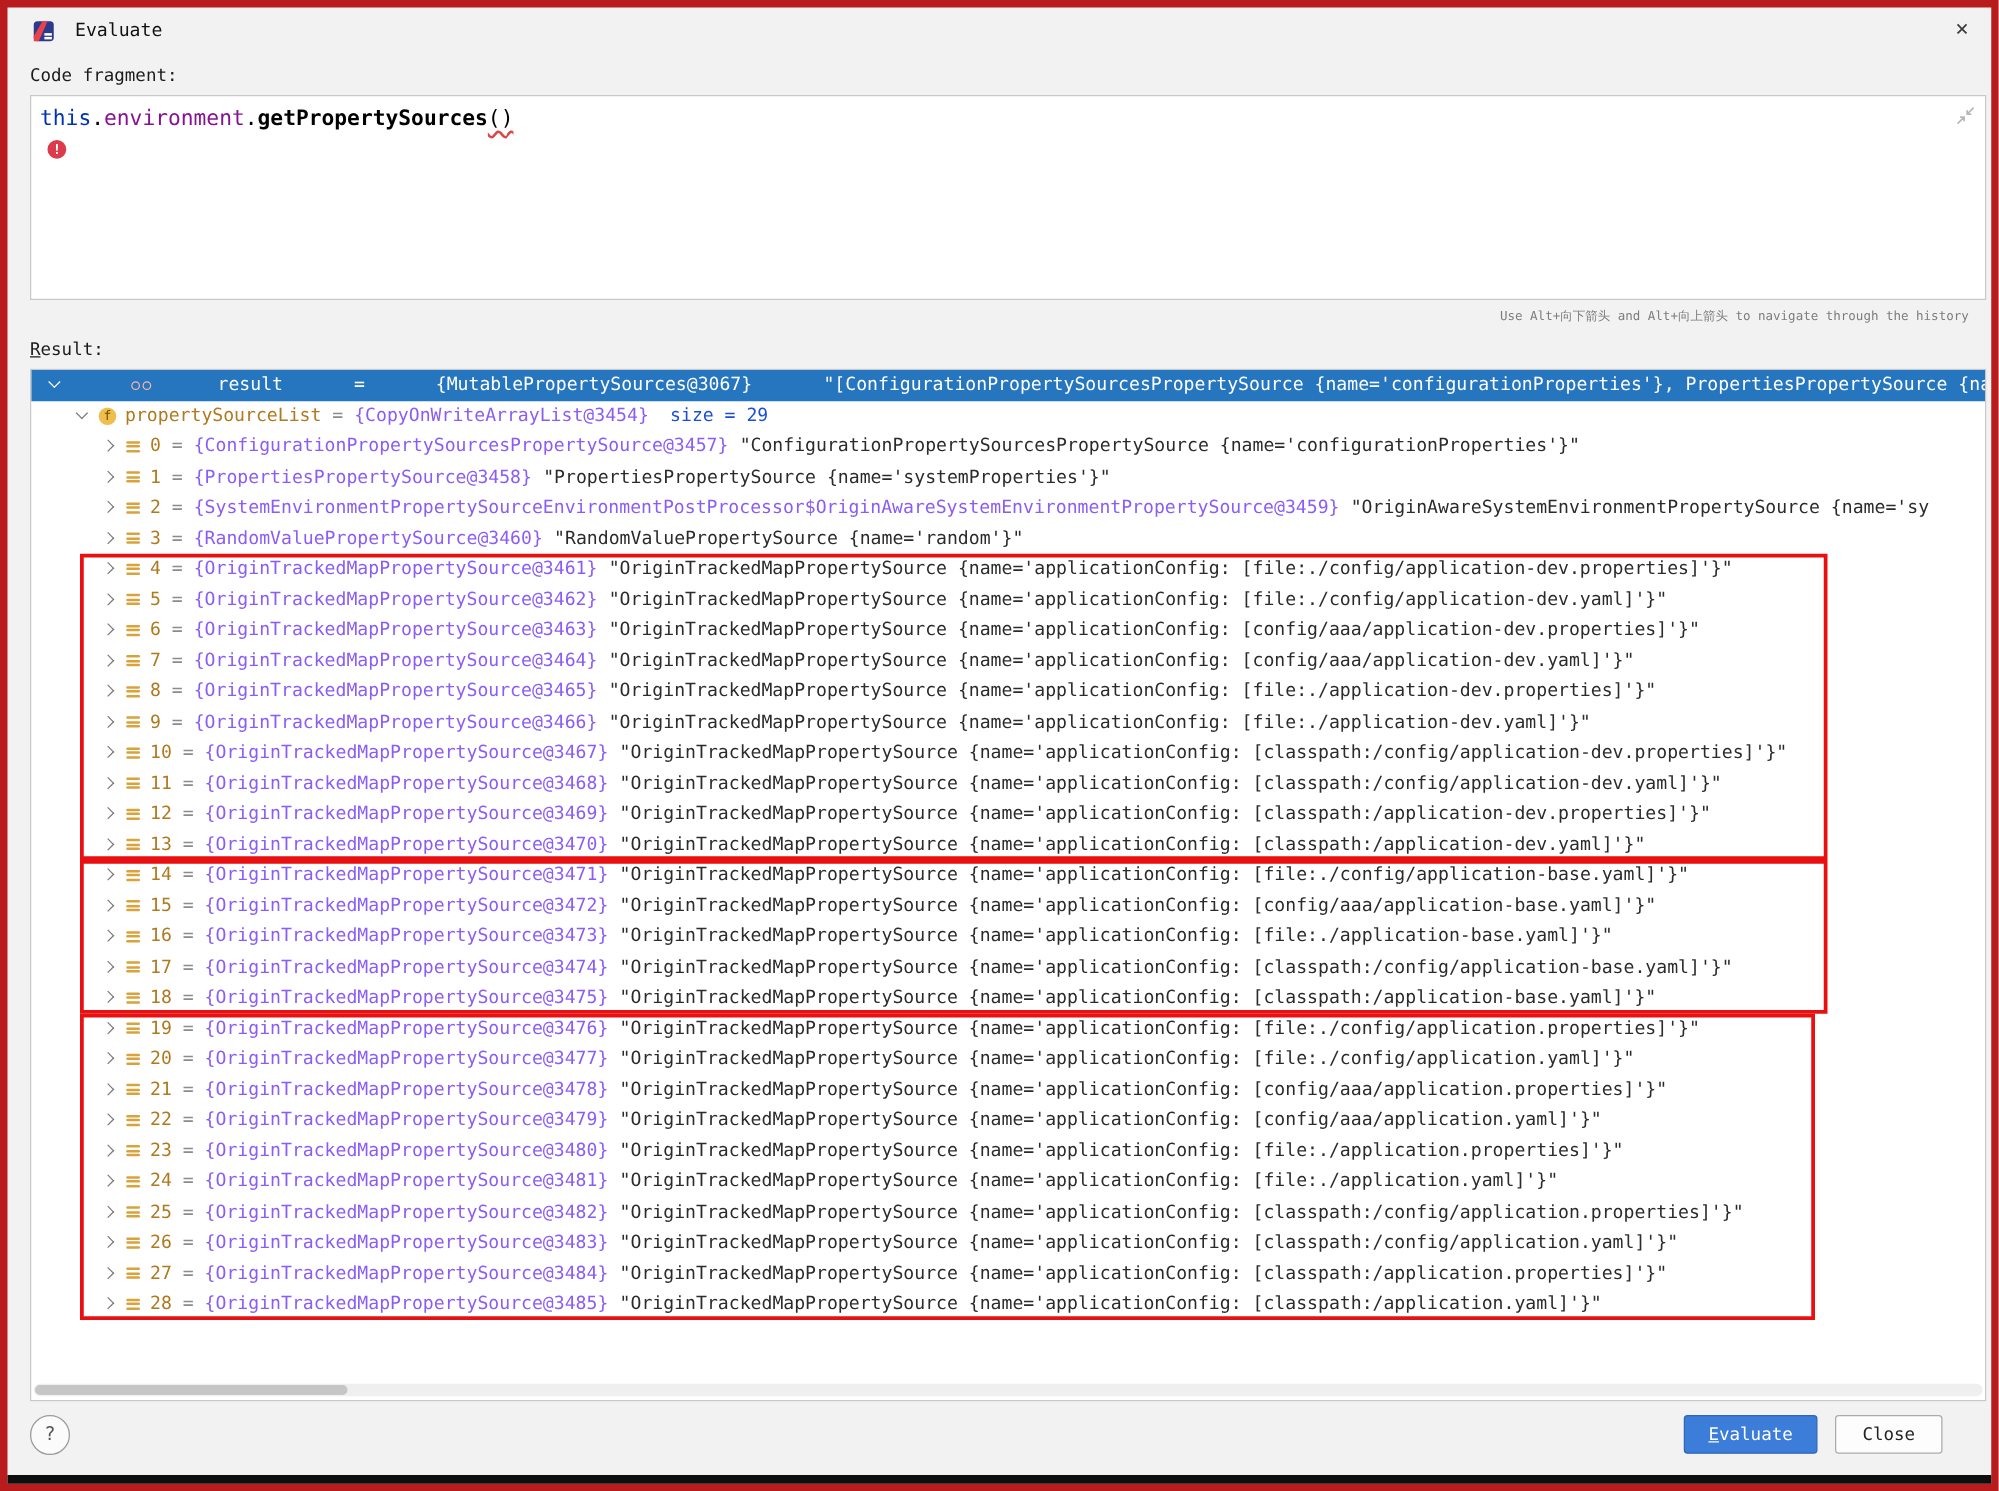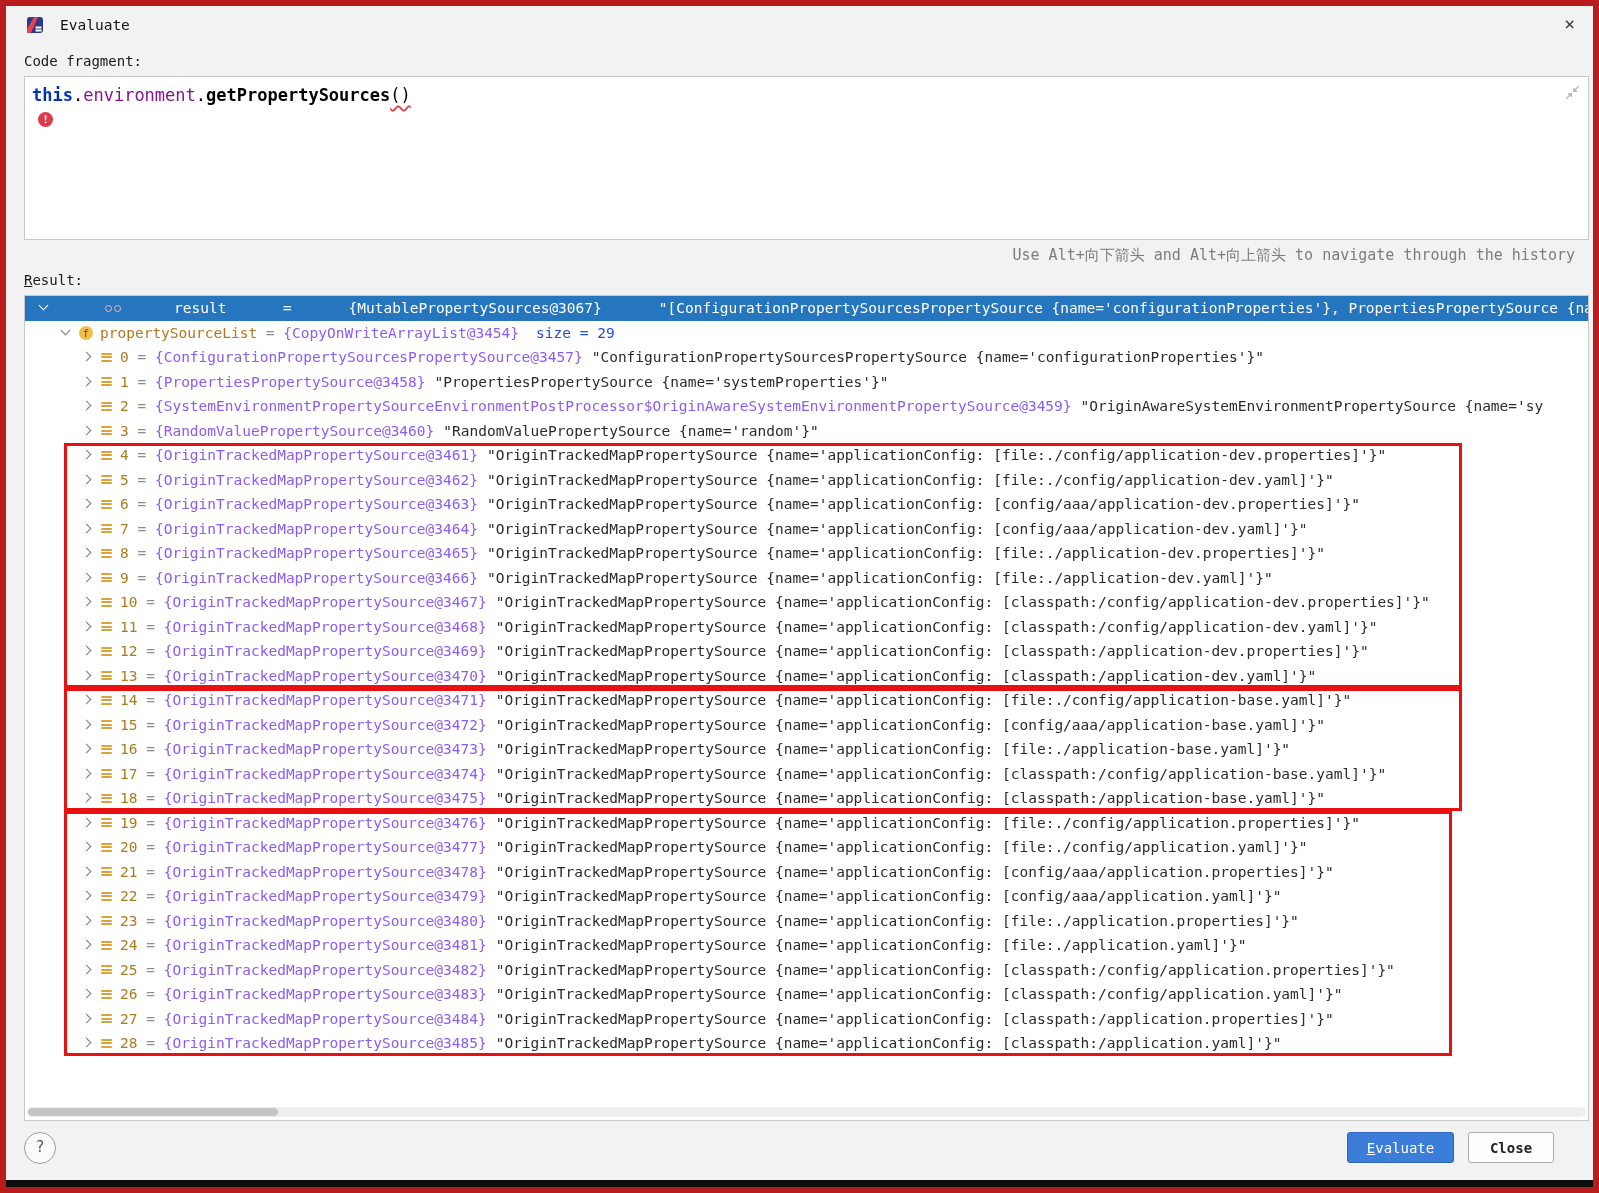--- a/index.html
+++ b/index.html
@@ -19,30 +19,30 @@
 
   
   .section-label{position:absolute;left:18px;font-size:14px;color:#1A1A1A;}
   #code-label{top:47px;}
   #result-label{top:266px;}
   .mn{text-decoration:underline;}
 
   
   .editor{position:absolute;left:18px;top:70px;width:1563px;height:162px;background:#FFFFFF;border:1px solid #C9C9C9;}
   .code-line{position:absolute;left:7px;top:8px;font-size:17px;white-space:pre;}
-  .tok-keyword{color:#0033B3;font-weight:bold;}
+  .tok-keyword{color:#0033B3;font-weight:normal;}
   .tok-plain{color:#000;}
   .tok-field{color:#871094;}
   .tok-method{color:#000;font-weight:bold;}
   .tok-error{color:#000;text-decoration:underline wavy var(--error,#E04545);text-decoration-thickness:1.5px;text-underline-offset:4px;}
   .error-badge{position:absolute;left:13px;top:35px;width:15px;height:15px;border-radius:50%;background:#DB3B4B;color:#fff;font-size:11px;font-weight:bold;line-height:15px;text-align:center;}
   .collapse-icon{position:absolute;right:8px;top:8px;width:15px;height:15px;opacity:.6;cursor:pointer;}
 
   
-  .hint{position:absolute;right:18px;top:240px;font-size:15px;color:#7D7D7D;white-space:pre;}
+  .hint{position:absolute;right:18px;top:240px;font-size:10px;color:#7D7D7D;white-space:pre;}
 
   
   .tree{position:absolute;left:18px;top:289px;width:1563px;height:824px;background:#FFFFFF;border:1px solid #C9C9C9;overflow:hidden;}
   .row{height:24.5px;display:flex;align-items:center;font-size:14.5px;flex-shrink:0;}
   .row>span{white-space:pre;flex:none;}
   .row.result{padding-left:12px;gap:48px;}
   .row.list{padding-left:34px;}
   .row.item{padding-left:55px;}
   .row.selected{background:var(--selection,#2675BF);}
   .row.selected .t-name,.row.selected .t-eq,.row.selected .t-ref,.row.selected .t-val{color:#fff;}
@@ -71,21 +71,21 @@
   #annotation-layer{position:absolute;inset:0;pointer-events:none;}
   .ann-box{position:absolute;border:3px solid var(--annotation,#E81010);box-sizing:border-box;}
 
   .hscroll{position:absolute;left:2px;bottom:3px;width:calc(100% - 4px);height:10px;background:#EFEFEF;border-radius:5px;}
   .hthumb{width:250px;height:8px;margin:1px 0 0 1px;background:#C6C6C6;border-radius:4px;cursor:pointer;}
 
   
   .help-btn{position:absolute;left:18px;top:1126px;width:30px;height:30px;border-radius:50%;border:1px solid #9B9B9B;background:#FBFBFB;color:#555;font-size:15px;line-height:28px;text-align:center;cursor:pointer;}
   .btn{position:absolute;top:1126px;height:31px;border-radius:3px;font-family:inherit;font-size:14px;cursor:pointer;}
   .btn.primary{left:1341px;width:107px;background:var(--button-primary,#3B7DD8);border:1px solid #2F66B8;color:#fff;}
-  .btn.plain{left:1462px;width:86px;background:#FDFDFD;border:1px solid #ABABAB;color:#222;font-weight:bold;}
+  .btn.plain{left:1462px;width:86px;background:#FDFDFD;border:1px solid #ABABAB;color:#222;}
 
   .bottom-edge{position:absolute;left:0;right:0;bottom:0;height:7px;background:#0E0E0E;}
 </style>
 </head>
 <body>
 
 <div class="dialog">
 
   <div class="titlebar">
     <span class="app-icon">

